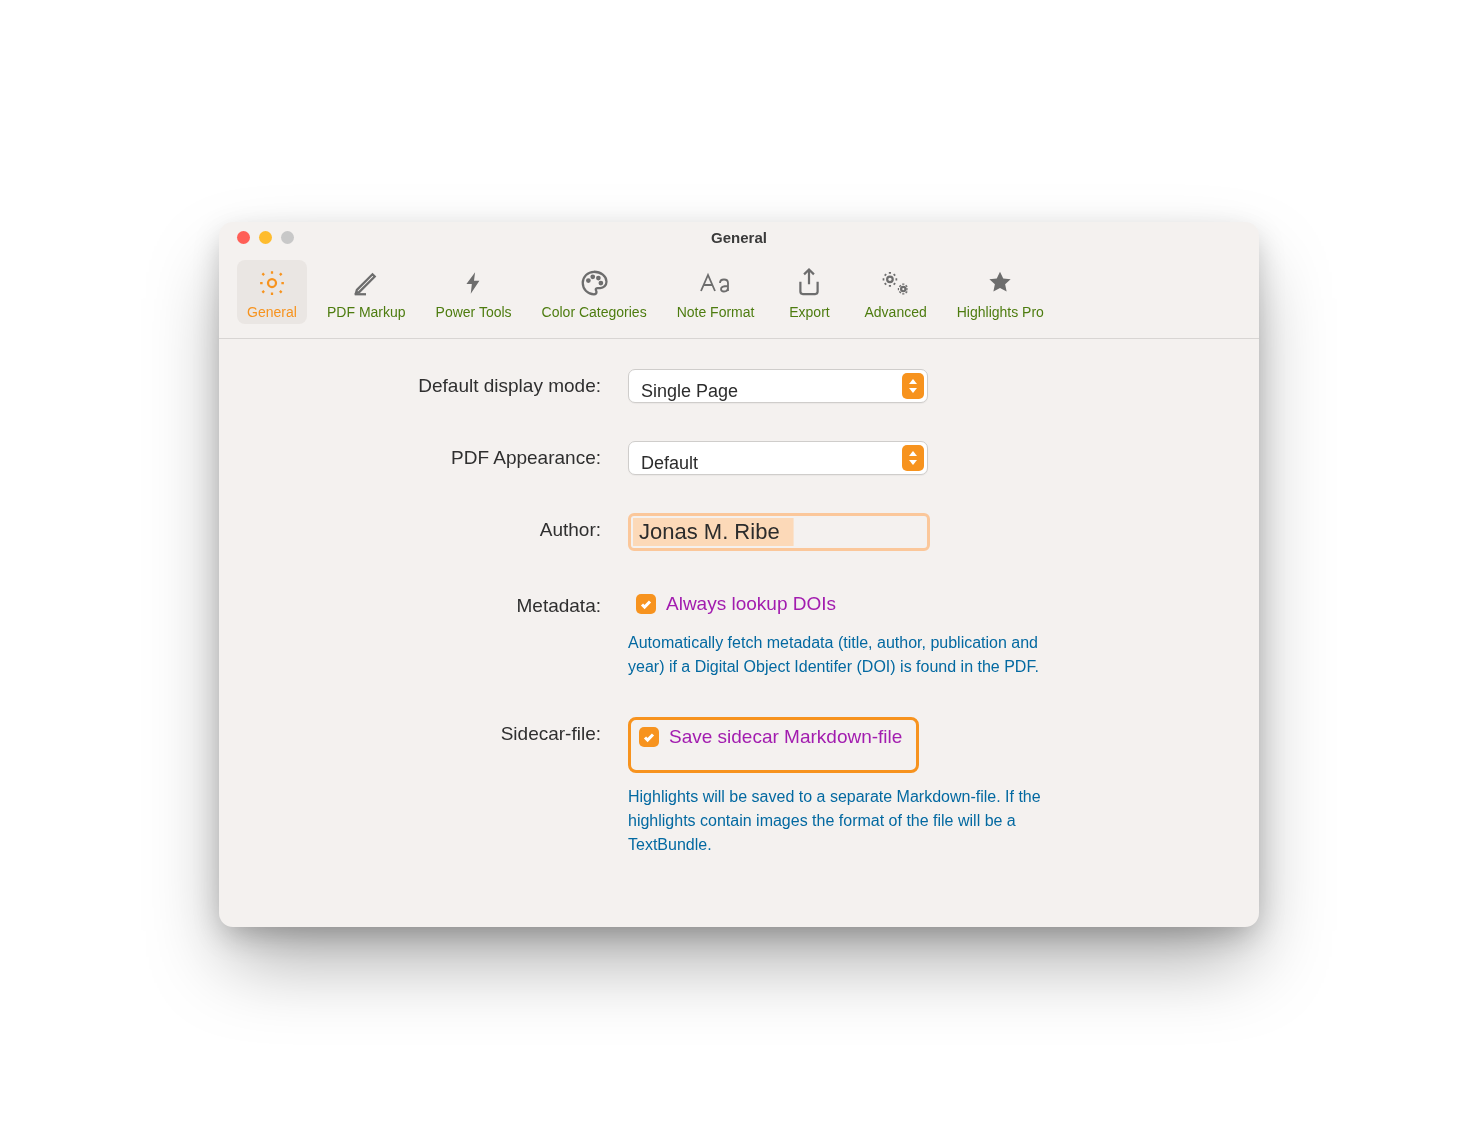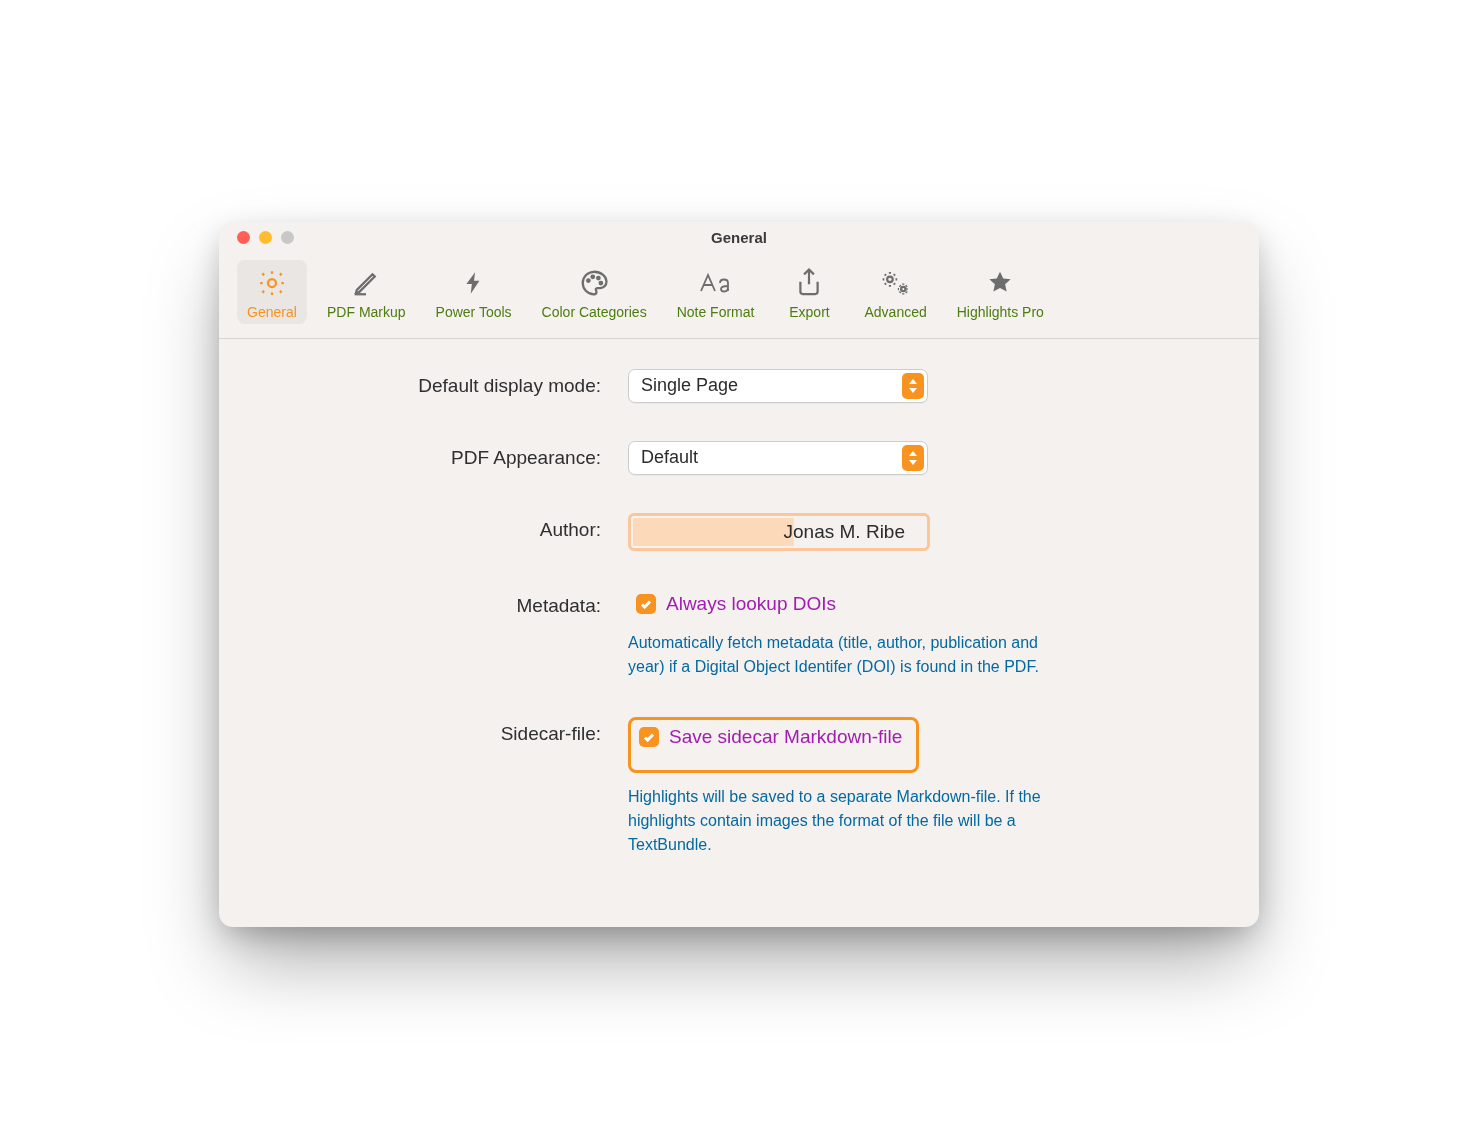--- a/index.html
+++ b/index.html
@@ -85,21 +85,21 @@
     max-width:440px;
   }
   
   .select{
     position:relative;
     width:300px;
     height:34px;
     background:#fff;
     border:1px solid #cfcdcb;
     border-radius:7px;
-    display:flex;align-items:center;
+    display:flex;align-items:flex-end;
     padding:0 36px 0 12px;
     font-size:18px;color:#2c2c2c;
     box-shadow:0 1px 1px rgba(0,0,0,.04);
   }
   .stepper{
     position:absolute;right:3px;top:3px;bottom:3px;width:22px;
     background:var(--accent);border-radius:5px;
     display:flex;flex-direction:column;align-items:center;justify-content:center;
   }
   .stepper::before,.stepper::after{
@@ -109,21 +109,21 @@
   .stepper::after{border-top:5px solid #fff;margin-top:2px;}
   
   .textwrap{
     width:302px;
     border:3px solid var(--accent-light);
     border-radius:6px;
     padding:2px;
   }
   .textinput{
     width:100%;height:28px;border:none;outline:none;
-    font-size:19px;padding:0 20px;background:#fff;color:#2c2c2c;text-align:right;
+    font-size:22px;padding:0 6px;background:#fff;color:#2c2c2c;
   }
   .textinput.sel{background:linear-gradient(#fcd9b8,#fcd9b8);background-size:55% 100%;background-repeat:no-repeat;}
   
   .checkline{
     display:flex;align-items:center;gap:10px;font-size:19px;color:#a21caf;
     padding:4px 8px;border-radius:8px;
   }
   .checkline.framed{border:3px solid var(--accent);padding:6px 14px 22px 8px;}
   .cbox{
     width:20px;height:20px;border-radius:5px;background:var(--accent);

